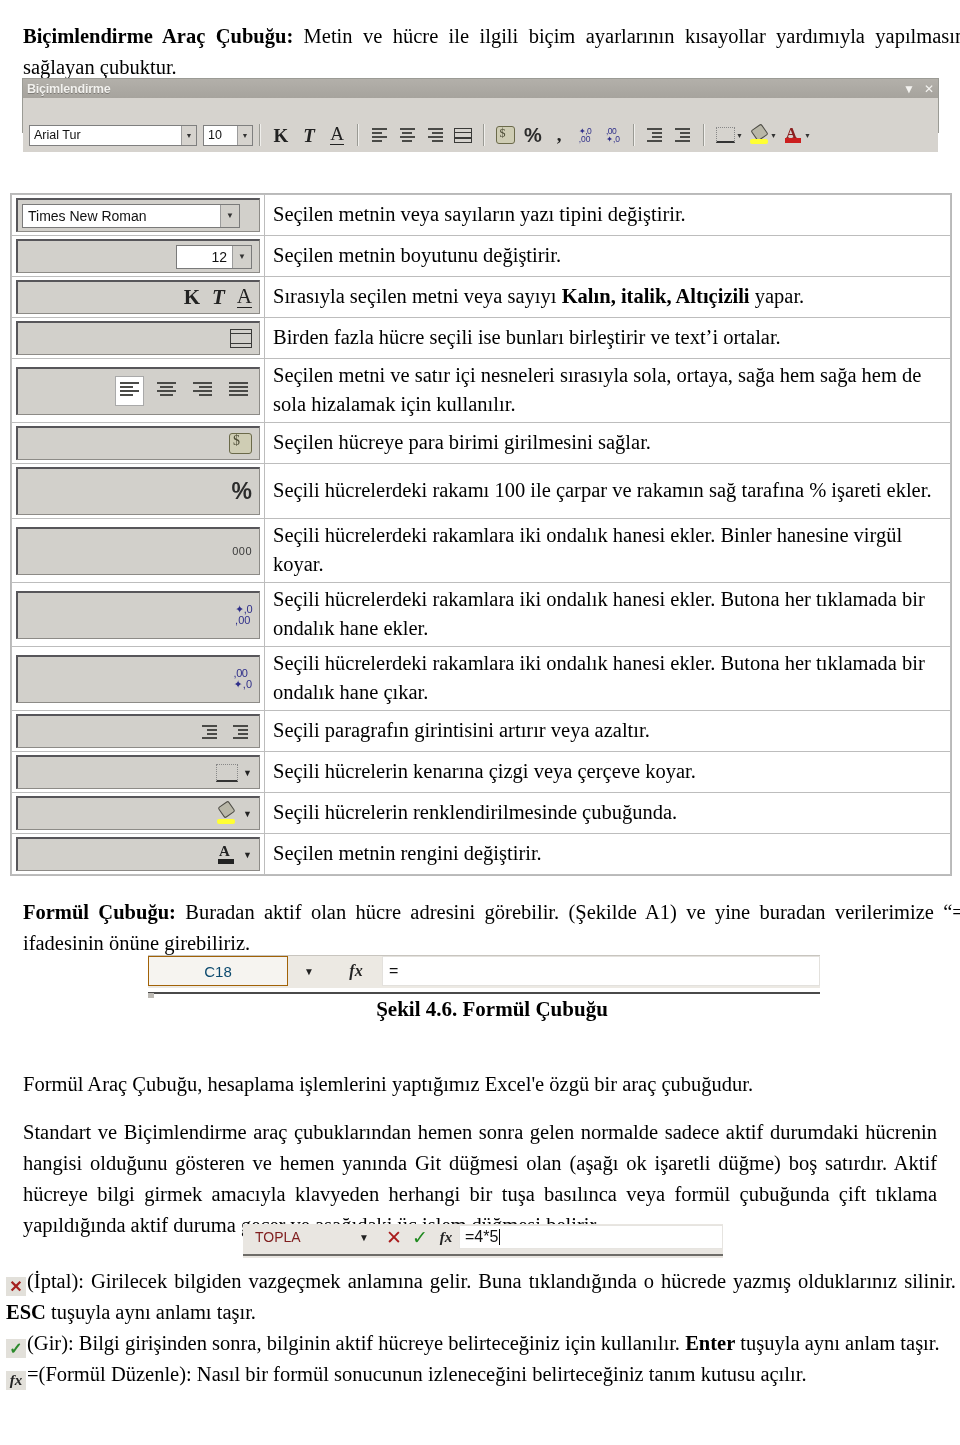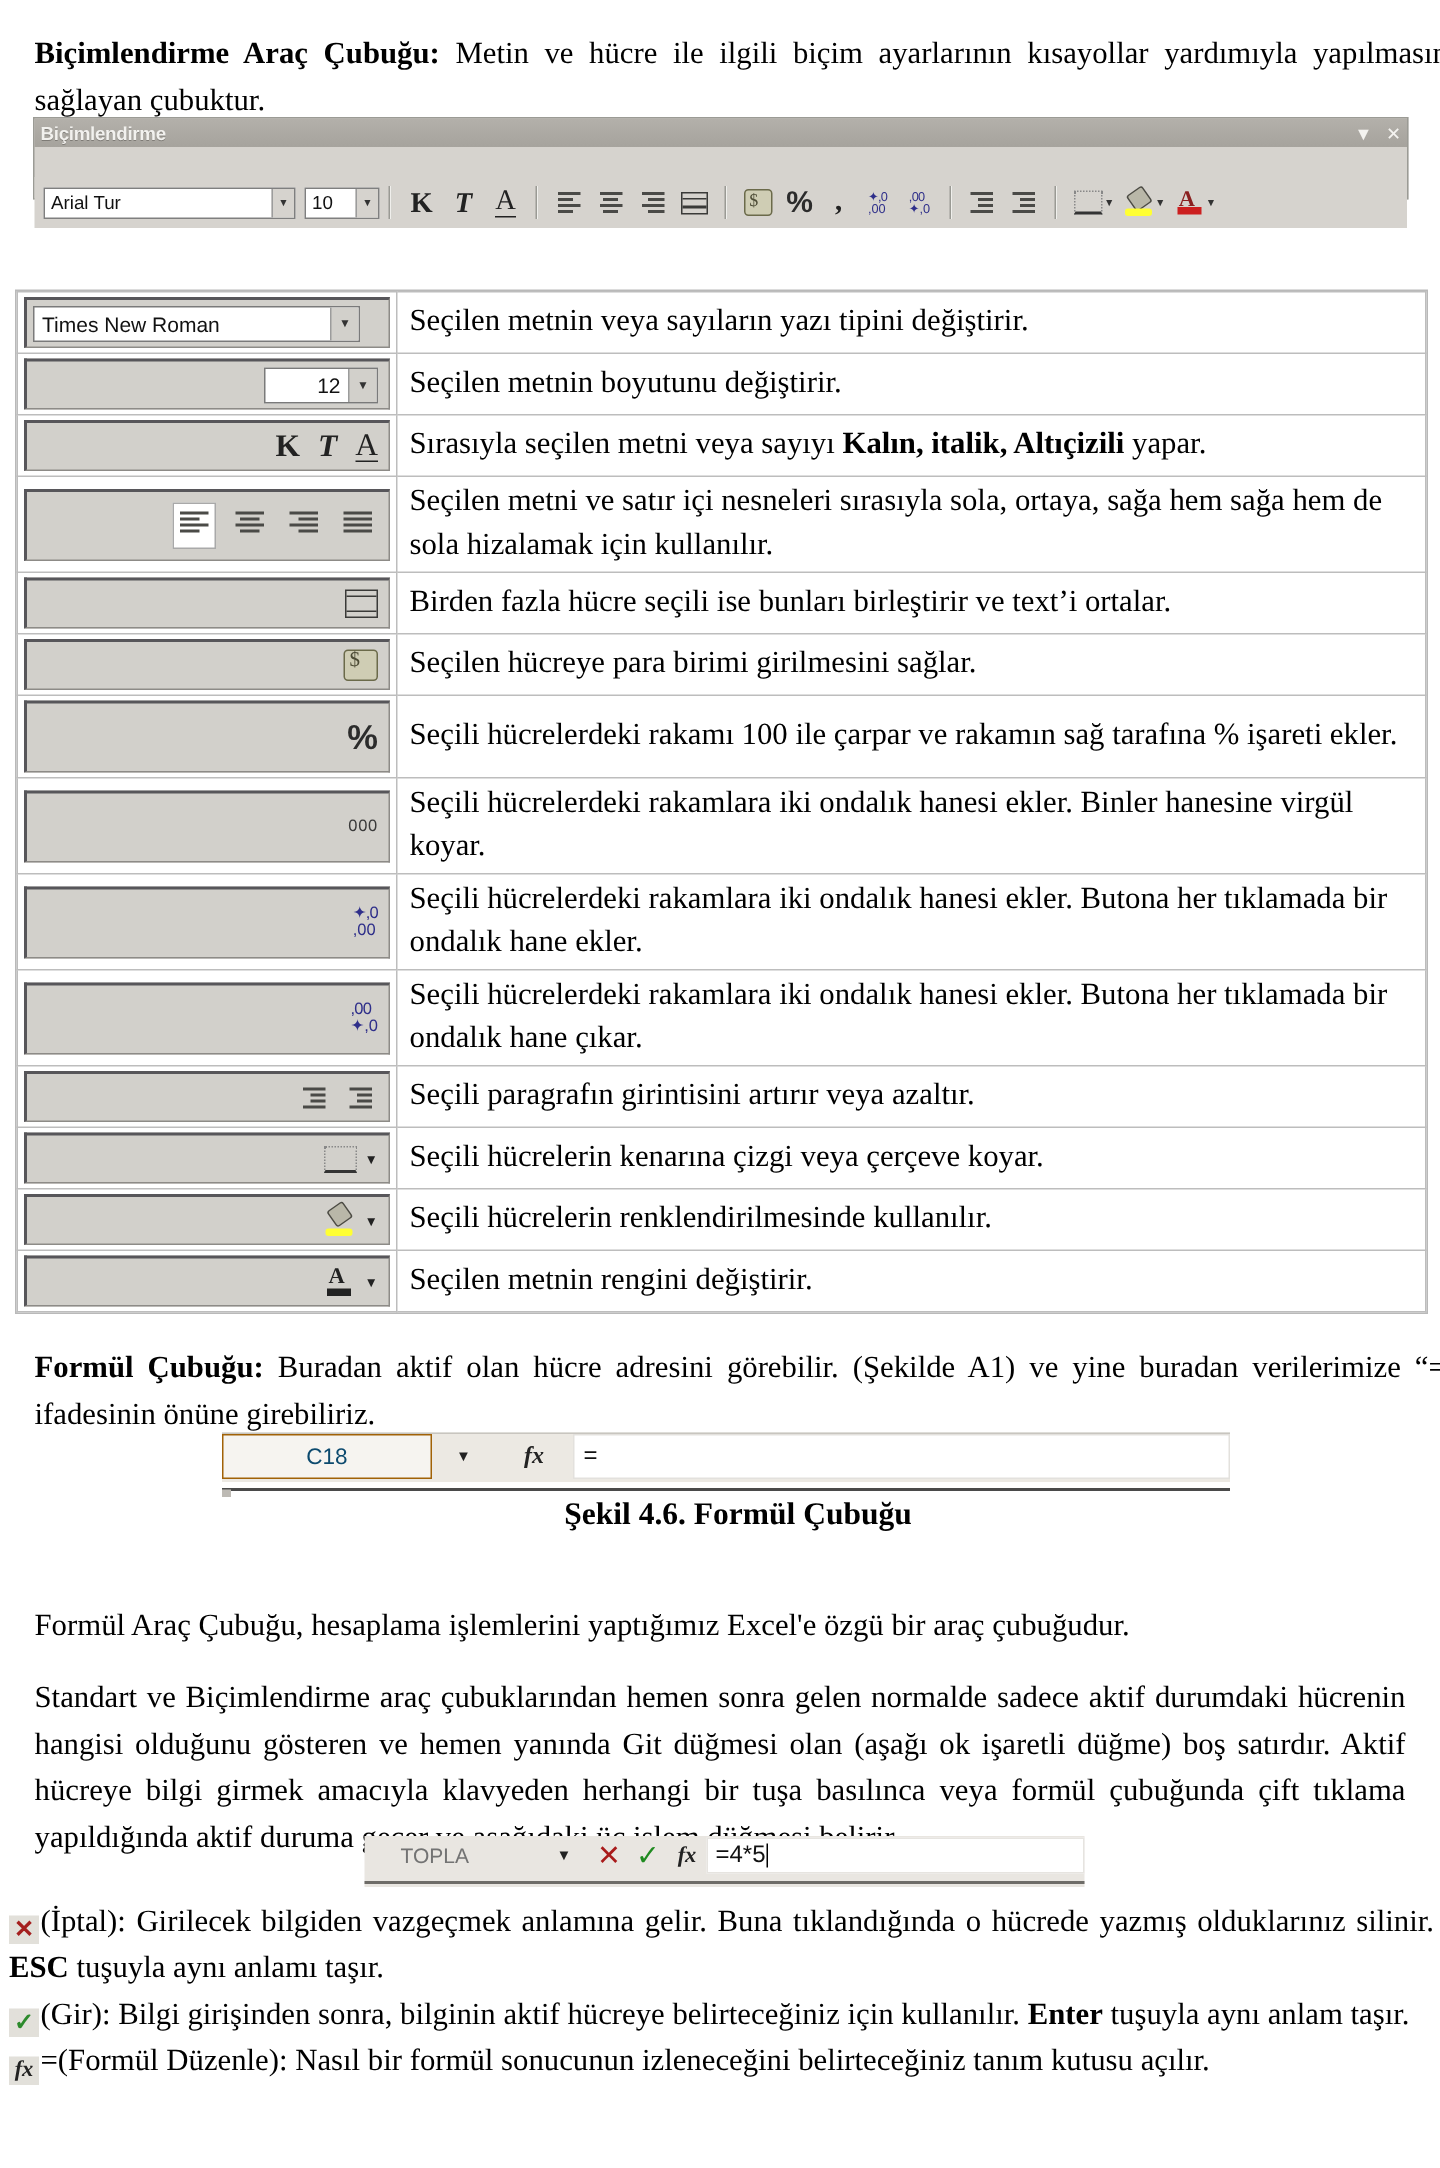--- a/index.html
+++ b/index.html
@@ -206,21 +206,21 @@
   #formula-para{position:absolute;left:6px;top:880px;width:950px;}
   #para2{position:absolute;left:6px;top:1052px;width:948px;}
   
   #toplabar{
     position:absolute;left:243px;top:1224px;width:480px;height:34px;
     background:#e9e6e1;
     font-family:"Liberation Sans","DejaVu Sans",sans-serif;
     box-sizing:border-box;
   }
   #tb-inner{display:flex;align-items:center;height:26px;}
-  #tb-name{width:92px;padding-left:24px;font-size:14px;color:#737373;}
+  #tb-name{width:92px;padding-left:12px;font-size:14px;color:#7f1d1d;}
   #tb-arrow{width:34px;text-align:center;font-size:10px;color:#222;}
   #tb-x{width:26px;text-align:center;font-size:19px;font-weight:bold;color:#a91b1b;}
   #tb-check{width:26px;text-align:center;font-size:19px;font-weight:bold;color:#1f8a1f;}
   #tb-fx{width:26px;text-align:center;font-size:15px;font-style:italic;font-weight:bold;
          color:#222;font-family:"Liberation Serif",serif;}
   #tb-input{flex:1;background:#fff;height:24px;display:flex;align-items:center;
             padding-left:5px;font-size:16px;color:#111;box-sizing:border-box;
             border:1px solid #e6e4e0;}
   #tb-caret{display:inline-block;width:1px;height:16px;background:#000;margin-left:1px;}
   #tb-rule{position:absolute;left:0;bottom:2px;width:480px;height:2px;background:#6e6c68;}
@@ -392,39 +392,39 @@
           <span class="kta k" style="font-size:21px">K</span>
           <span class="kta t" style="font-size:21px">T</span>
           <span class="kta a" style="font-size:21px">A</span>
         </div>
       </td>
       <td class="ds"><span>Sırasıyla seçilen metni veya sayıyı </span><b>Kalın, italik, Altıçizili</b><span> yapar.</span></td>
     </tr>
 
     <tr>
       <td class="ic">
+        <div class="btnbox">
+          <span class="merge-g" style="width:20px;height:17px"></span>
+        </div>
+      </td>
+      <td class="ds">Birden fazla hücre seçili ise bunları birleştirir ve text’i ortalar.</td>
+    </tr>
+
+    <tr>
+      <td class="ic">
         <div class="btnbox tall">
           <div class="alignrow">
             <span class="cellsel"><span class="alg l" style="width:19px"><i></i><i></i><i></i><i></i></span></span>
             <span class="plain"><span class="alg c" style="width:19px"><i></i><i></i><i></i><i></i></span></span>
             <span class="plain"><span class="alg r" style="width:19px"><i></i><i></i><i></i><i></i></span></span>
             <span class="plain"><span class="alg" style="width:19px"><i></i><i></i><i></i><i></i></span></span>
           </div>
         </div>
       </td>
       <td class="ds">Seçilen metni ve satır içi nesneleri sırasıyla sola, ortaya, sağa hem sağa hem de sola hizalamak için kullanılır.</td>
-    </tr>
-
-    <tr>
-      <td class="ic">
-        <div class="btnbox">
-          <span class="merge-g" style="width:20px;height:17px"></span>
-        </div>
-      </td>
-      <td class="ds">Birden fazla hücre seçili ise bunları birleştirir ve text’i ortalar.</td>
     </tr>
 
     <tr>
       <td class="ic">
         <div class="btnbox">
           <span class="cur-g" style="width:21px;height:19px">
                   <span style="font-size:14px">$</span>
                 </span>
         </div>
       </td>
@@ -500,21 +500,21 @@
     <tr>
       <td class="ic">
         <div class="btnbox" style="gap:5px">
           <span class="fill-g" style="width:21px;height:21px">
                   <span class="bucket"></span>
                   <span class="pool"></span>
                 </span>
           <span style="font-size:9px;color:#222">▼</span>
         </div>
       </td>
-      <td class="ds">Seçili hücrelerin renklendirilmesinde kullanılır.</td>
+      <td class="ds">Seçili hücrelerin renklendirilmesinde çubuğunda.</td>
     </tr>
 
     <tr>
       <td class="ic">
         <div class="btnbox" style="gap:5px">
           <span class="fontc-g" style="width:21px;height:21px">
                   <span class="letter" style="color:#222">A</span>
                   <span class="bar" style="background:#222"></span>
                 </span>
           <span style="font-size:9px;color:#222">▼</span>

